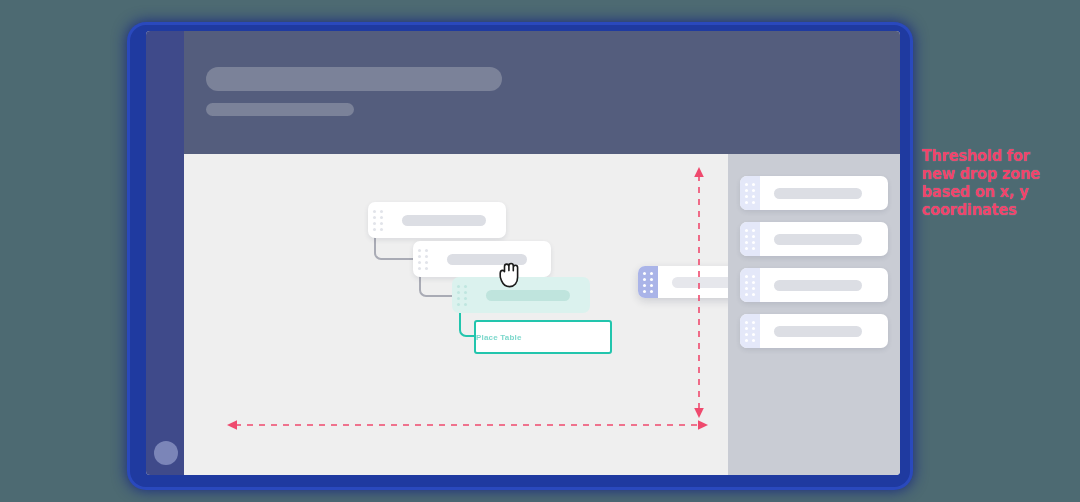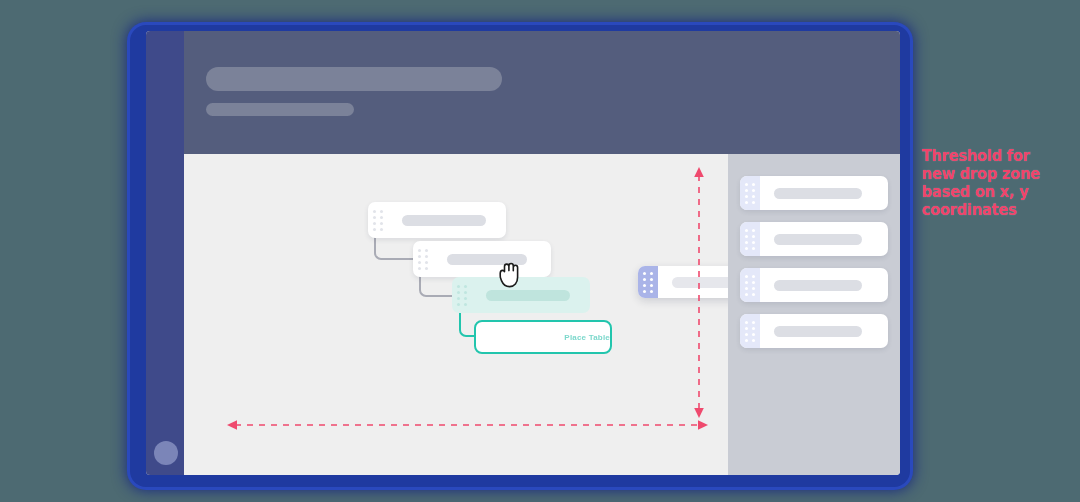--- a/index.html
+++ b/index.html
@@ -207,25 +207,25 @@
   }
 
   
   #drop-zone {
     position: absolute;
     left: 290px;
     top: 166px;
     width: 138px;
     height: 34px;
     border: 2px solid #22c5ad;
-    border-radius: 8px;
+    border-radius: 3px;
     background: #ffffff;
     display: flex;
     align-items: center;
-    justify-content: flex-end;
+    justify-content: flex-start;
   }
   #drop-zone-label {
     font-size: 8px;
     font-weight: bold;
     color: #7dd8cc;
     letter-spacing: 0.2px;
   }
   #drop-connector {
     position: absolute;
     left: 275px;

